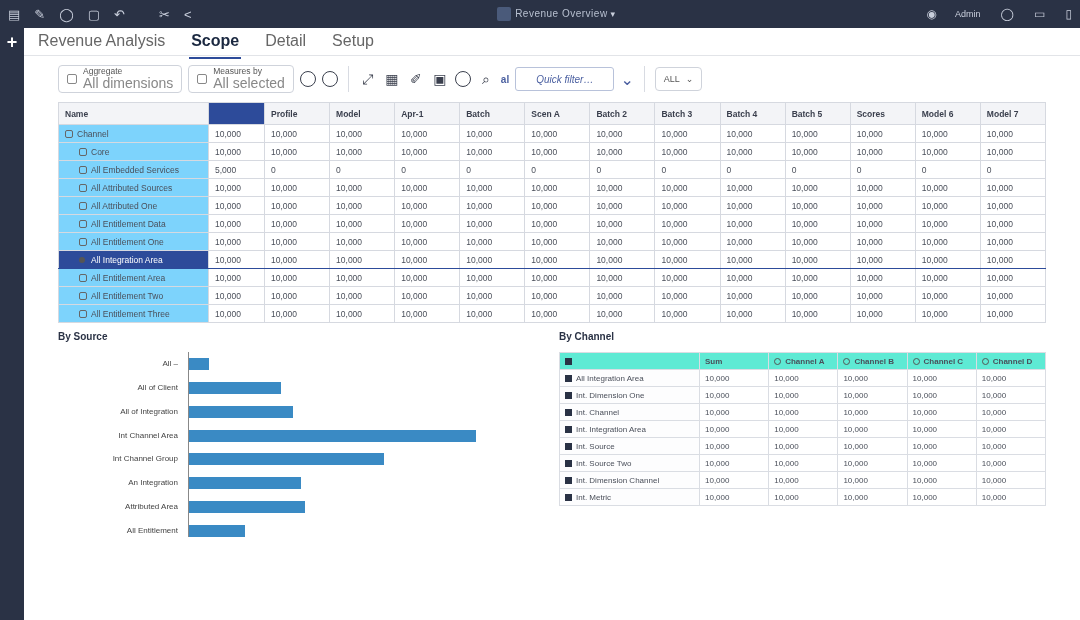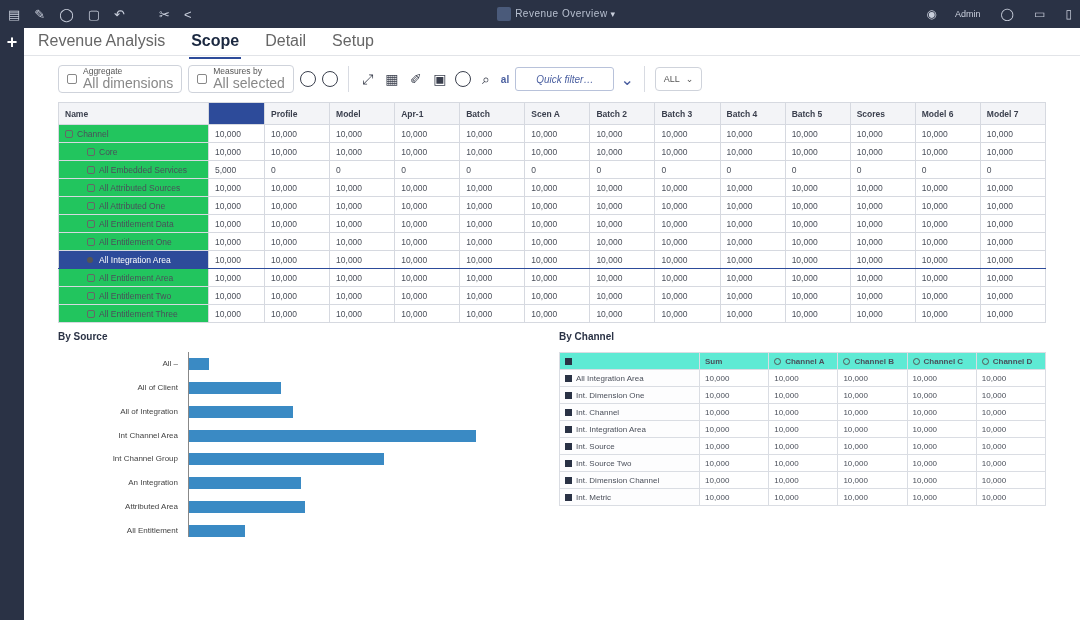--- a/index.html
+++ b/index.html
@@ -28,25 +28,25 @@
 .ticon.round { border: 1.5px solid #3a3f4d; border-radius: 50%; width: 16px; height: 16px; }
 .search-wrap { display: flex; align-items: center; border: 1px solid #b8c2da; border-radius: 3px; height: 24px; padding: 0 20px; gap: 4px; }
 .search-wrap span { font-size: 10px; color: #4a5fa0; font-style: italic; }
 .caret { font-size: 16px; color: #4a5fa0; cursor: pointer; }
 .pill { display: flex; align-items: center; gap: 6px; border: 1px solid #cfd3db; border-radius: 4px; padding: 3px 8px; height: 24px; font-size: 9px; color: #555; }
 .grid-area { overflow-x: hidden; overflow-y: auto; padding: 0 34px; }
 .grid { border-collapse: collapse; width: 100%; table-layout: fixed; }
 .grid th, .grid td { border: 1px solid #d6d9e0; padding: 3px 6px; font-size: 8.5px; color: #4a4f5a; text-align: left; height: 18px; overflow: hidden; white-space: nowrap; }
 .grid th { background: #f3f4f7; font-weight: 600; color: #3a3f4d; height: 22px; }
 .grid th.sel { background: #2d4b9a; color: #fff; }
-.grid td.rowhdr { background: #22c55e; font-size: 8.5px; }
+.grid td.rowhdr { background: #7dd3fc; font-size: 8.5px; }
 .grid tr.sel td.rowhdr { background: #2d4b9a; color: #fff; }
 .grid tr.sel td { border-top: 1px solid #2d4b9a; border-bottom: 1px solid #2d4b9a; }
 .grid td.rowhdr .r-ico { display: inline-block; width: 8px; height: 8px; border: 1px solid #666; border-radius: 2px; margin-right: 4px; vertical-align: middle; }
-.grid td.rowhdr.indent { padding-left: 28px; }
+.grid td.rowhdr.indent { padding-left: 20px; }
 .grid td.rowhdr .bullet { display: inline-block; width: 6px; height: 6px; background: #555; border-radius: 50%; margin-right: 6px; vertical-align: middle; }
 .lower { display: flex; gap: 14px; padding: 8px 34px 0; height: 220px; }
 .panel { flex: 1; display: flex; flex-direction: column; }
 .panel-title { font-size: 10px; font-weight: 600; color: #2a3245; margin-bottom: 10px; }
 .chart { flex: 1; display: flex; gap: 10px; }
 .chart-labels { width: 120px; display: flex; flex-direction: column; justify-content: space-around; text-align: right; }
 .chart-labels div { font-size: 8px; color: #444; height: 20px; line-height: 20px; white-space: nowrap; overflow: hidden; }
 .chart-bars { flex: 1; display: flex; flex-direction: column; justify-content: space-around; position: relative; }
 .chart-bars .axis { position: absolute; left: 0; top: 0; bottom: 6px; width: 1px; background: #888; }
 .bar { height: 12px; background: #3a8ac4; margin: 4px 0; }

